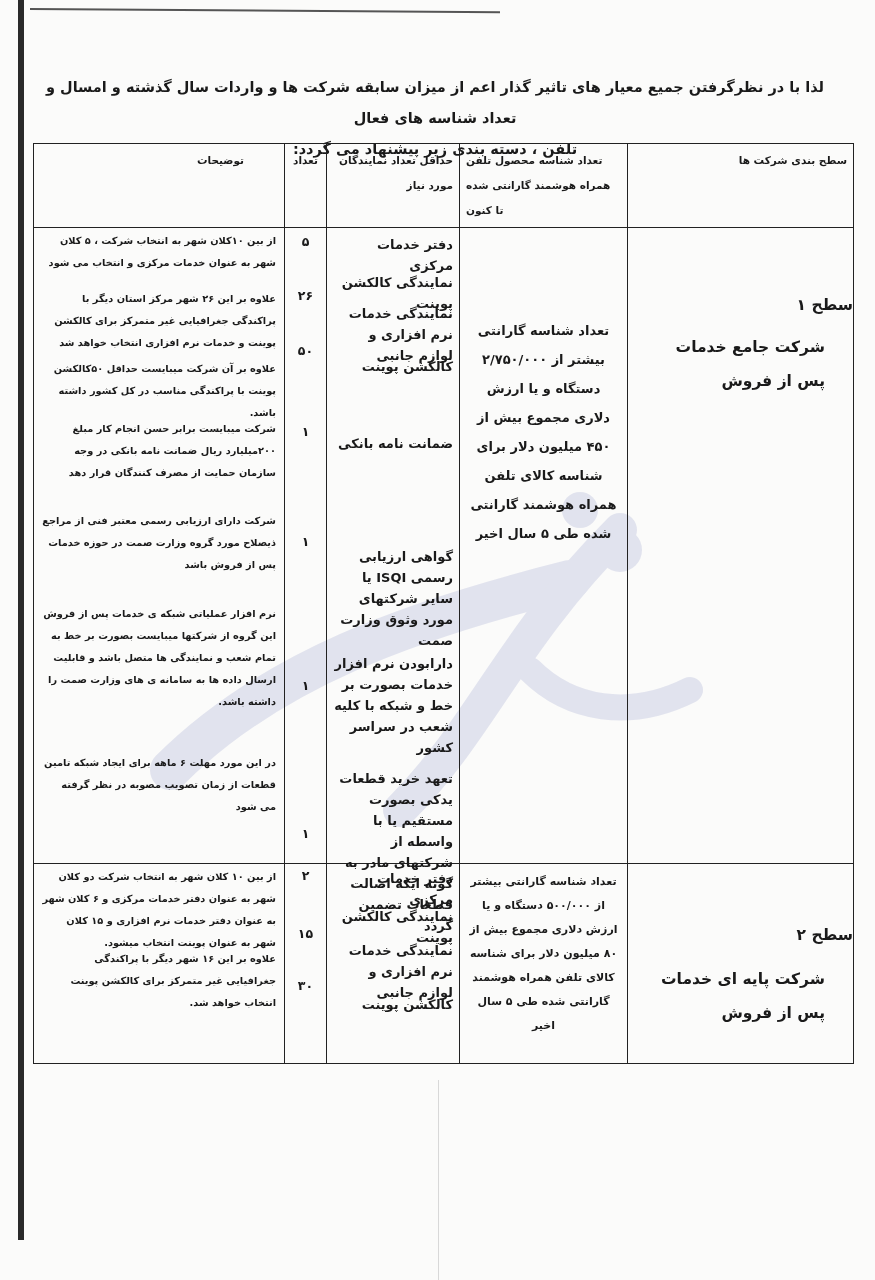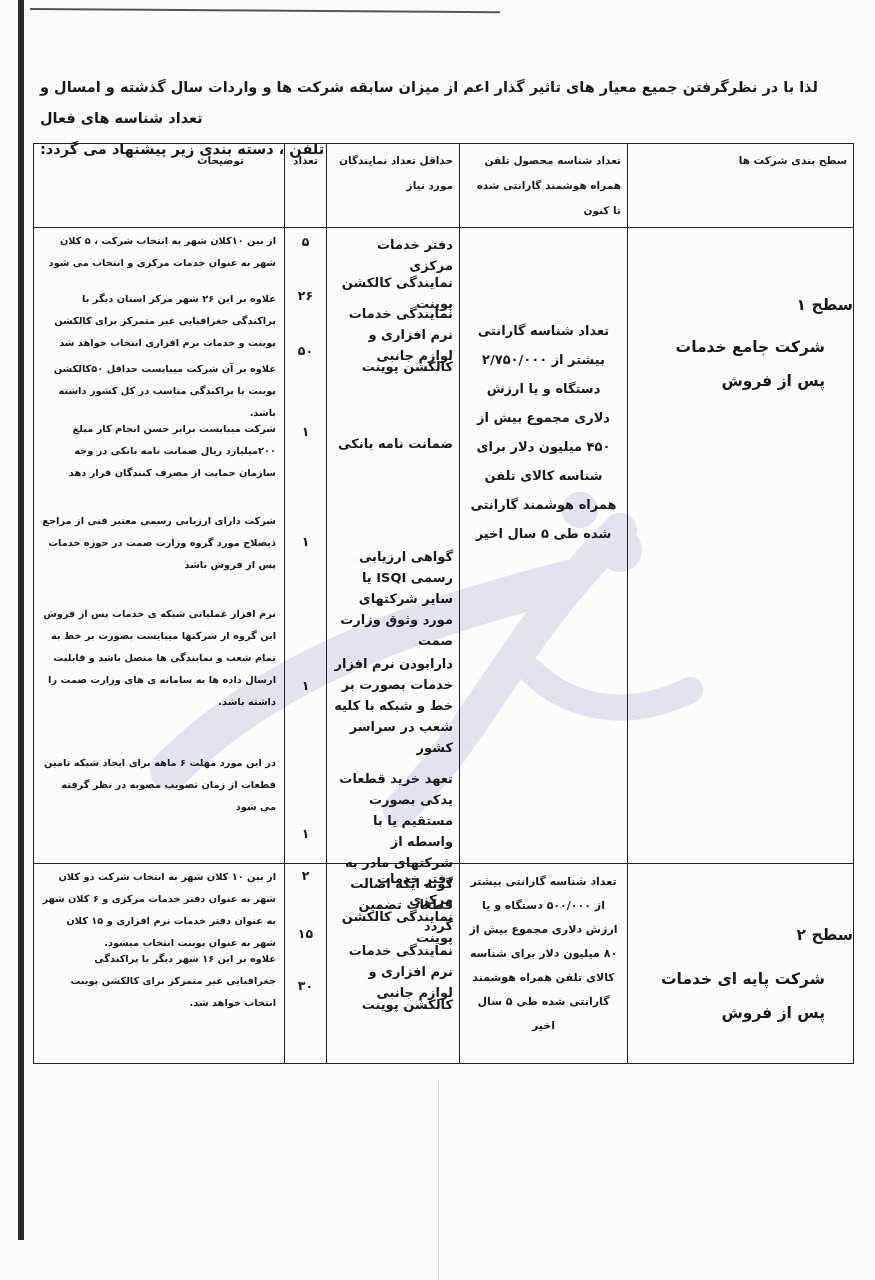--- a/index.html
+++ b/index.html
@@ -2,21 +2,21 @@
 <html><head>
 <meta charset="utf-8">
 <style>
   html, body { margin:0; padding:0; }
   body { width:875px; height:1280px; background:#fbfbfa; position:relative; overflow:hidden;
          font-family:"DejaVu Sans", sans-serif; color:#1a1a1a; }
   .page-edge-left { position:absolute; left:18px; top:0; width:6px; height:1240px; background:#2a2a2a; }
   .page-edge-top { position:absolute; left:30px; top:8px; width:470px; height:2px; background:#555; transform:rotate(0.4deg); transform-origin:left; }
   .fold-line { position:absolute; left:438px; top:1080px; width:1px; height:200px; background:#d8d8d8; }
   .watermark { position:absolute; left:150px; top:470px; width:560px; height:360px; opacity:0.13; pointer-events:none; }
-  .intro { position:absolute; left:40px; top:72px; width:790px; direction:rtl; text-align:left;
+  .intro { position:absolute; left:40px; top:72px; width:790px; direction:rtl; text-align:center;
            font-size:14.5px; font-weight:bold; line-height:31px; }
   table.main { position:absolute; left:33px; top:143px; width:820px; border-collapse:collapse; direction:rtl;
                table-layout:fixed; }
   table.main td { border:1.4px solid #222; vertical-align:top; padding:0; }
   .caption-cell { height:62px; text-align:center; font-size:11.5px; font-weight:bold; line-height:22px; padding-top:4px !important; }
   .hdr { font-size:10.5px; font-weight:bold; line-height:25px; padding:4px 6px !important; height:62px; }
   .level-cell { text-align:right; vertical-align:middle !important; font-size:15.5px; font-weight:bold; line-height:34px; }
   .crit-cell { text-align:center; vertical-align:middle !important; font-size:13px; font-weight:bold; line-height:29px; padding:15px 8px !important; }
   .crit-cell.small { font-size:11px; line-height:24px; }
   .stack { position:relative; }
@@ -48,21 +48,21 @@
   <colgroup>
     <col style="width:226px">
       <col style="width:168px">
       <col style="width:133px">
       <col style="width:42px">
       <col style="width:251px">
   </colgroup>
   <tbody>
   <tr>
     <td class="hdr">سطح بندی شرکت ها</td>
-    <td class="hdr" style="text-align:right">تعداد شناسه محصول تلفن همراه هوشمند گارانتی شده تا کنون</td>
+    <td class="hdr" style="text-align:left">تعداد شناسه محصول تلفن همراه هوشمند گارانتی شده تا کنون</td>
     <td class="hdr">حداقل تعداد نمایندگان مورد نیاز</td>
     <td class="hdr" style="text-align:center">تعداد</td>
     <td class="hdr" style="padding-right:40px !important">توضیحات</td>
   </tr>
 
   <tr style="height:636px">
     <td class="level-cell" style="vertical-align:top !important; padding-top:60px !important">
       <div>سطح ۱</div>
       <div style="margin-top:8px; padding:0 28px">شرکت جامع خدمات پس از فروش</div>
     </td>

